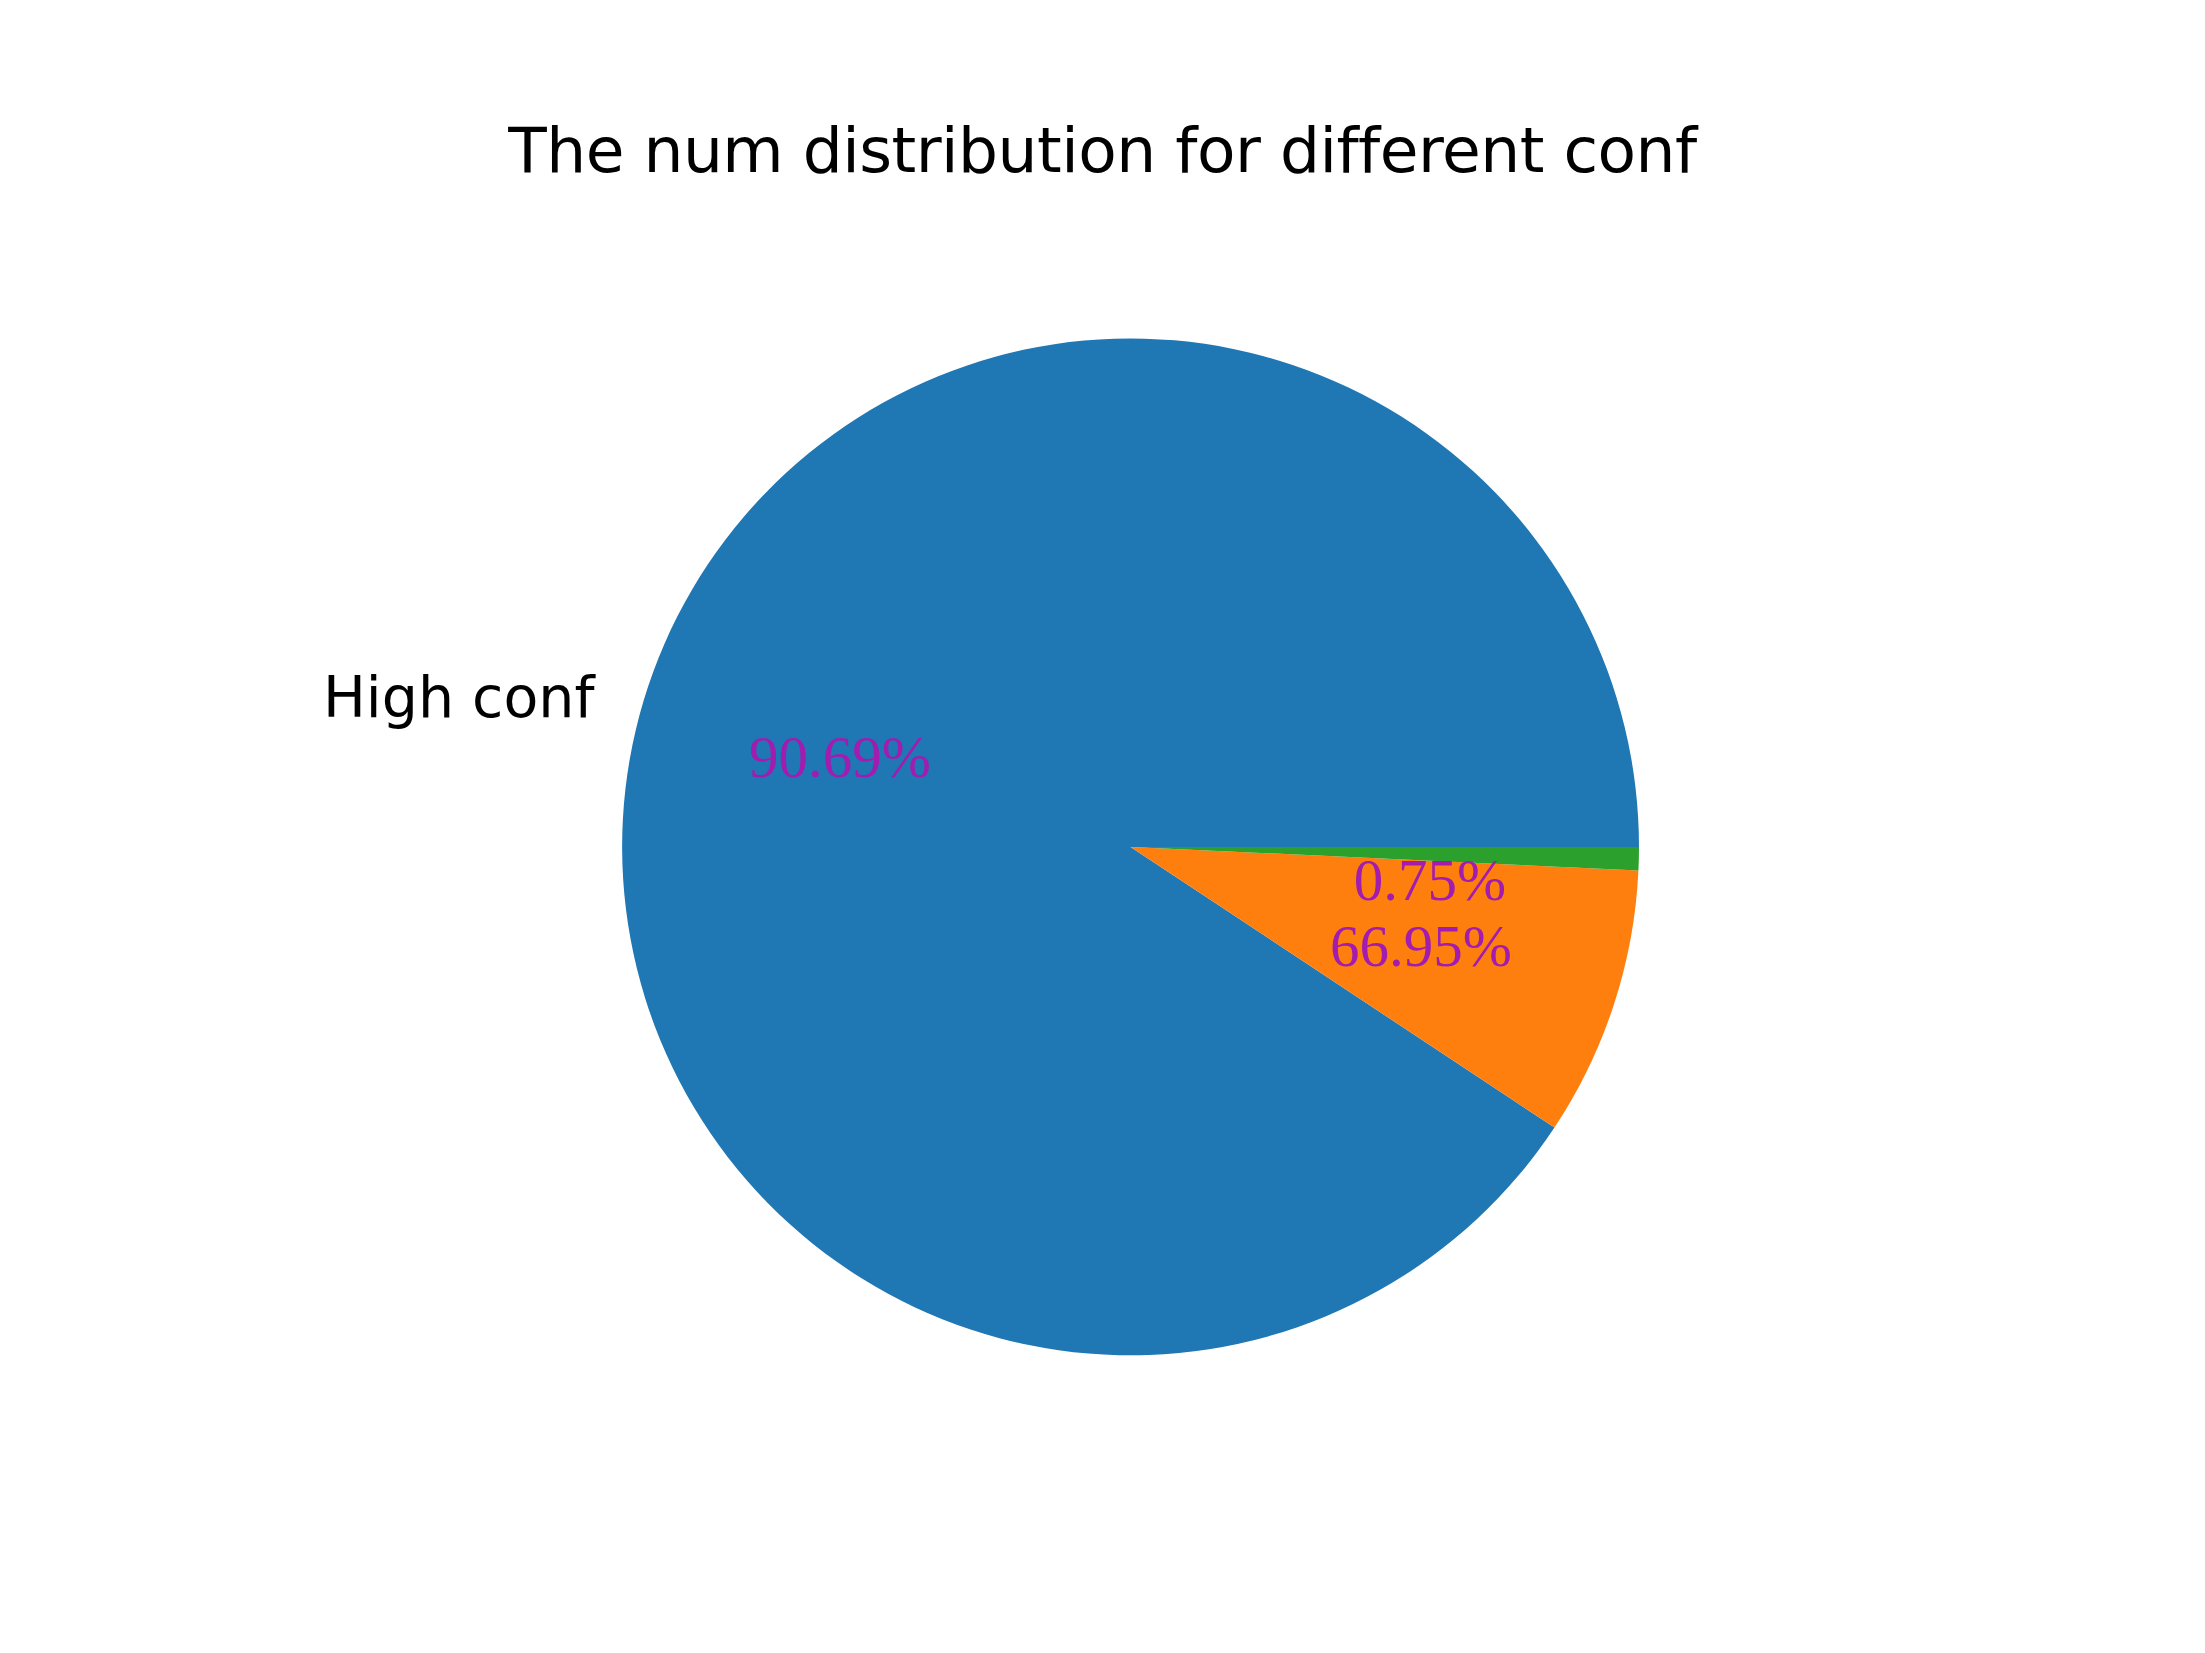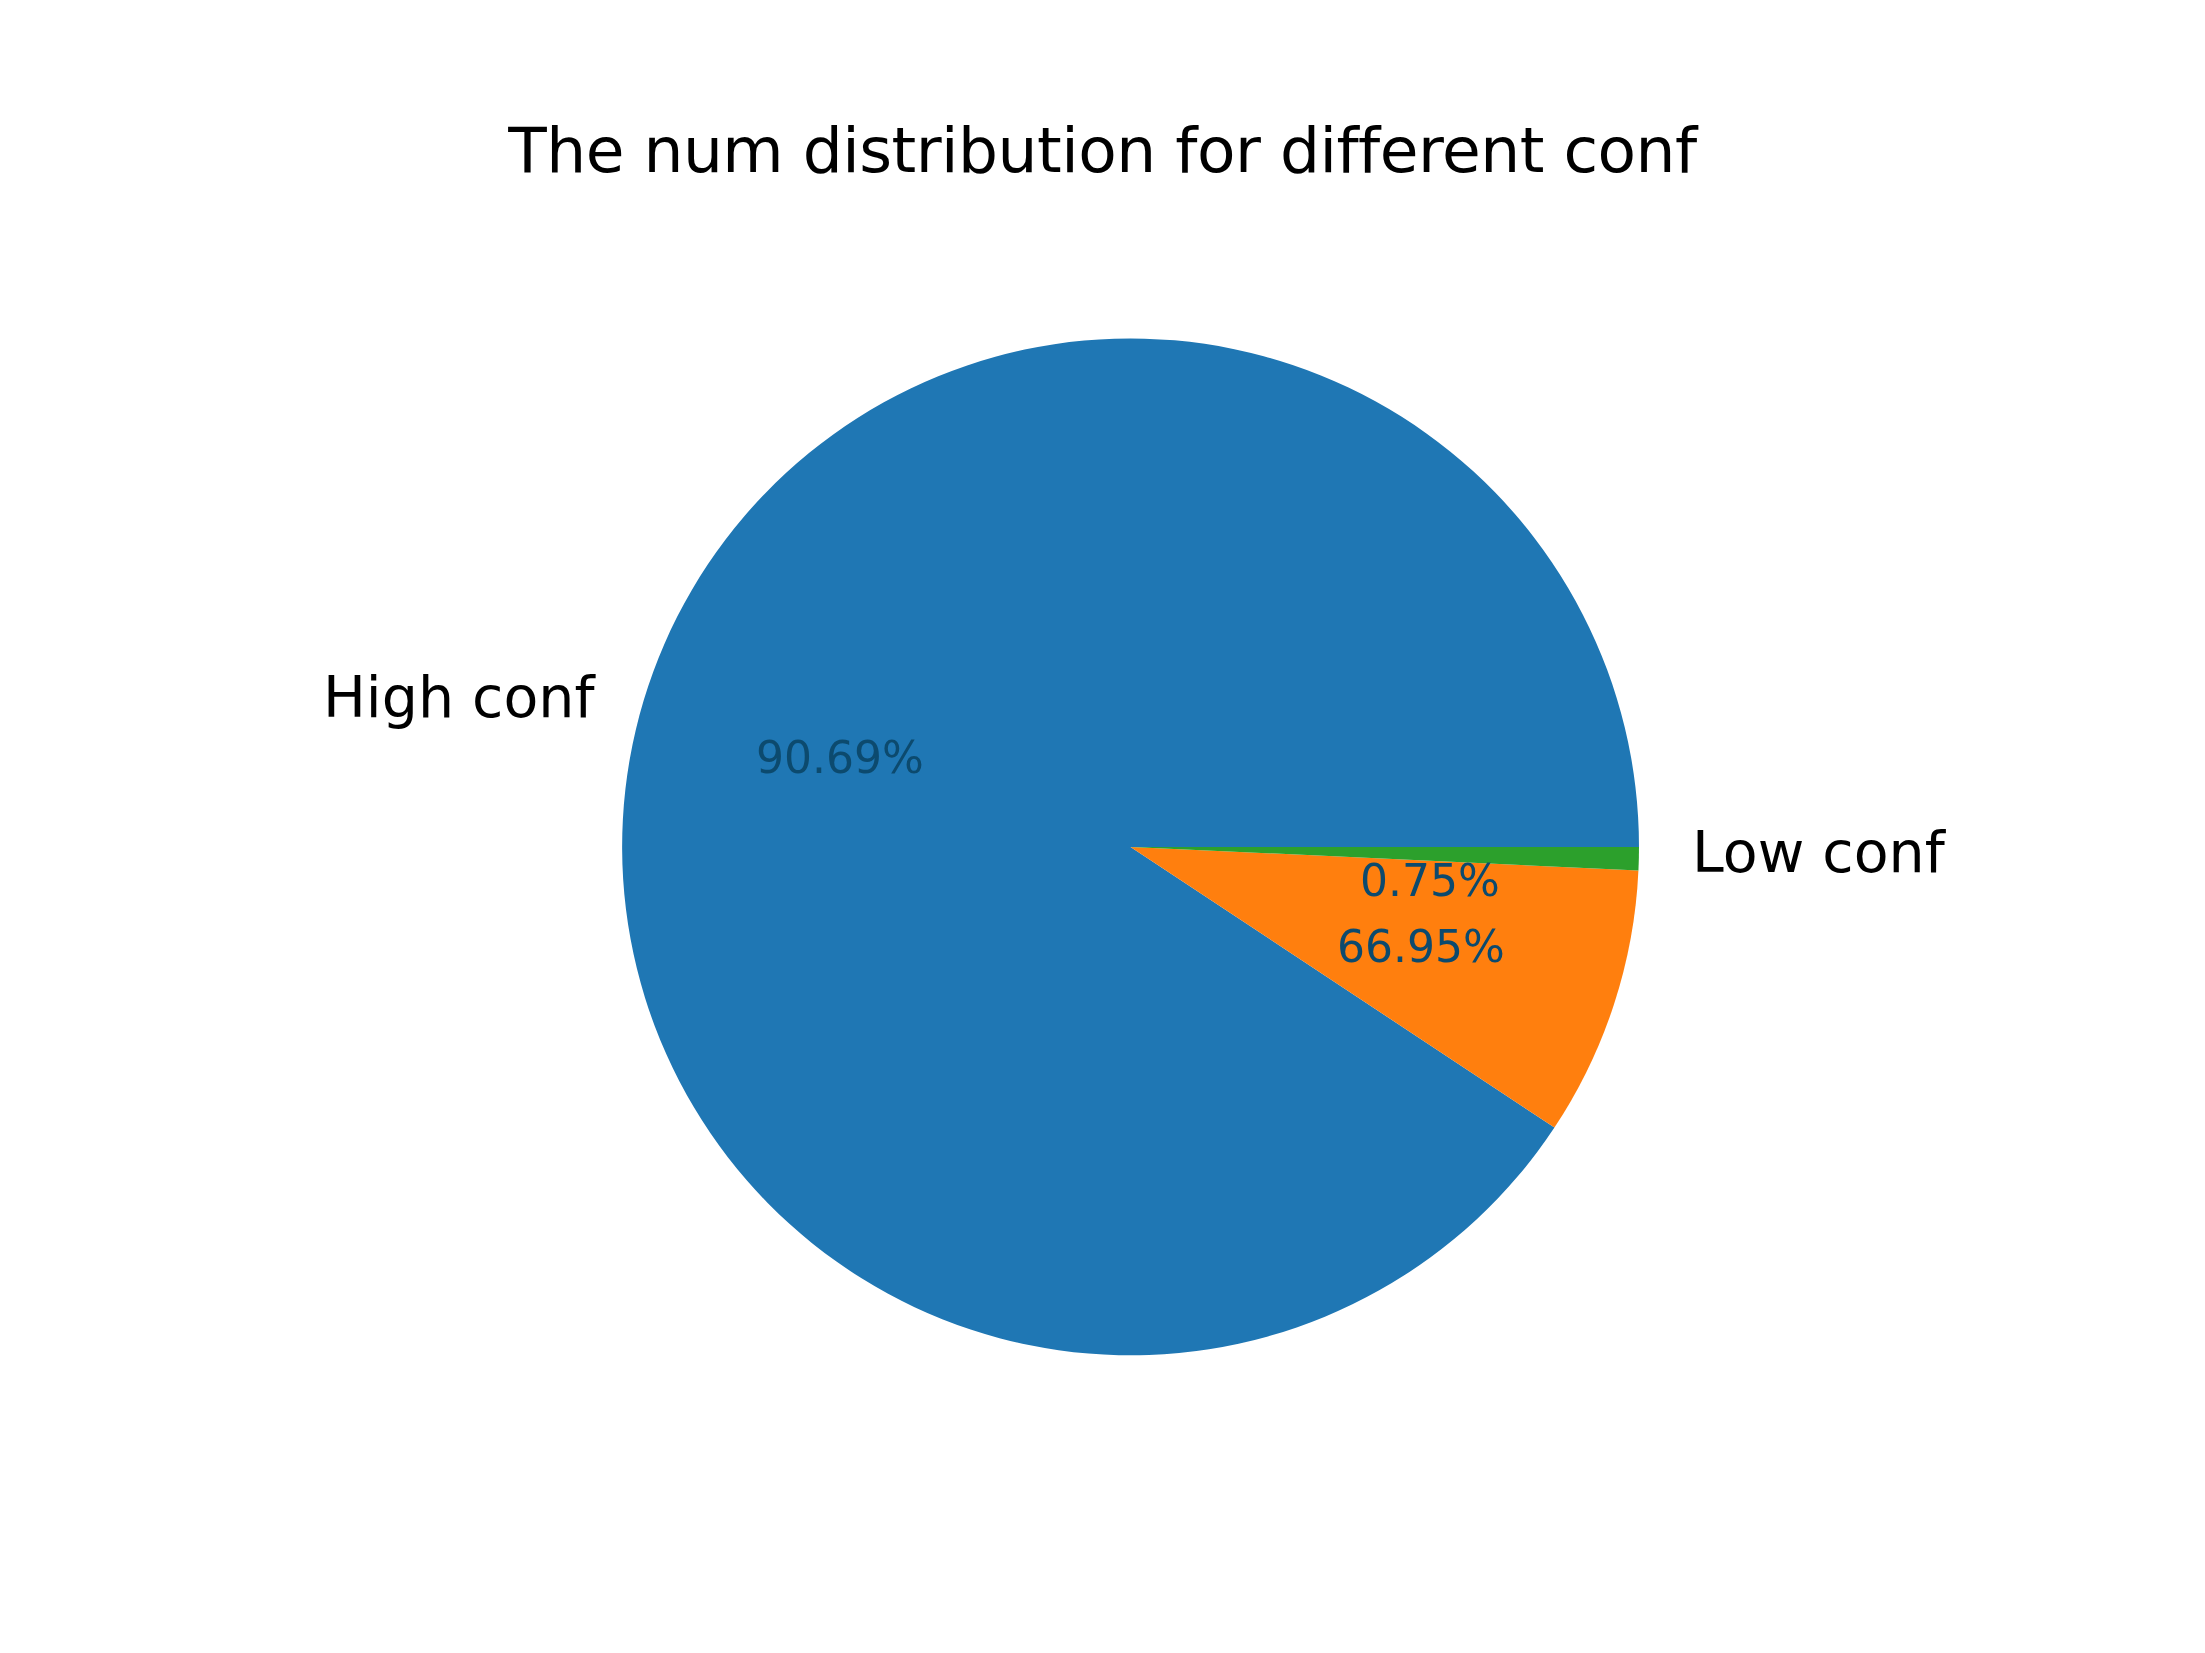--- a/index.html
+++ b/index.html
@@ -34,24 +34,25 @@
     width: 2205px;
     height: 1654px;
   }
   #pie-svg {
     position: absolute;
     left: 0;
     top: 0;
   }
   .pie-pct-label {
     position: absolute;
-    font-size: 44px;
-    color: #0c4a6e;
+    font-size: 59px;
+    color: #a21caf;
     white-space: nowrap;
     transform: translate(-50%, -50%);
+    font-family: Liberation Serif, serif;
   }
   .pie-name-label {
     position: absolute;
     font-size: 57px;
     color: #000000;
     white-space: nowrap;
   }
   #label-high-conf {
     left: 323px;
     top: 652px;
@@ -91,21 +92,20 @@
 
       <path fill="#1f77b4" d="M 2297 1696 L 3330.00 1696.00 A 1033 1033 0 1 0 3158.24 2266.39 Z"></path>
 
       <path fill="#ff7f0e" d="M 2297 1696 L 3158.24 2266.39 A 1033 1033 0 0 0 3328.88 1744.01 Z"></path>
 
       <path fill="#2ca02c" d="M 2297 1696 L 3328.88 1744.01 A 1033 1033 0 0 0 3330.00 1696.00 Z"></path>
     </svg>
 
     <div class="pie-name-label" id="label-high-conf">High conf</div>
 
-    <div class="pie-name-label" id="label-low-conf">Low conf</div>
 
 
     <div class="pie-pct-label" id="pct-high">90.69%</div>
 
     <div class="pie-pct-label" id="pct-low">0.75%</div>
 
     <div class="pie-pct-label" id="pct-mid">66.95%</div>
 
   </div>
 </div>

